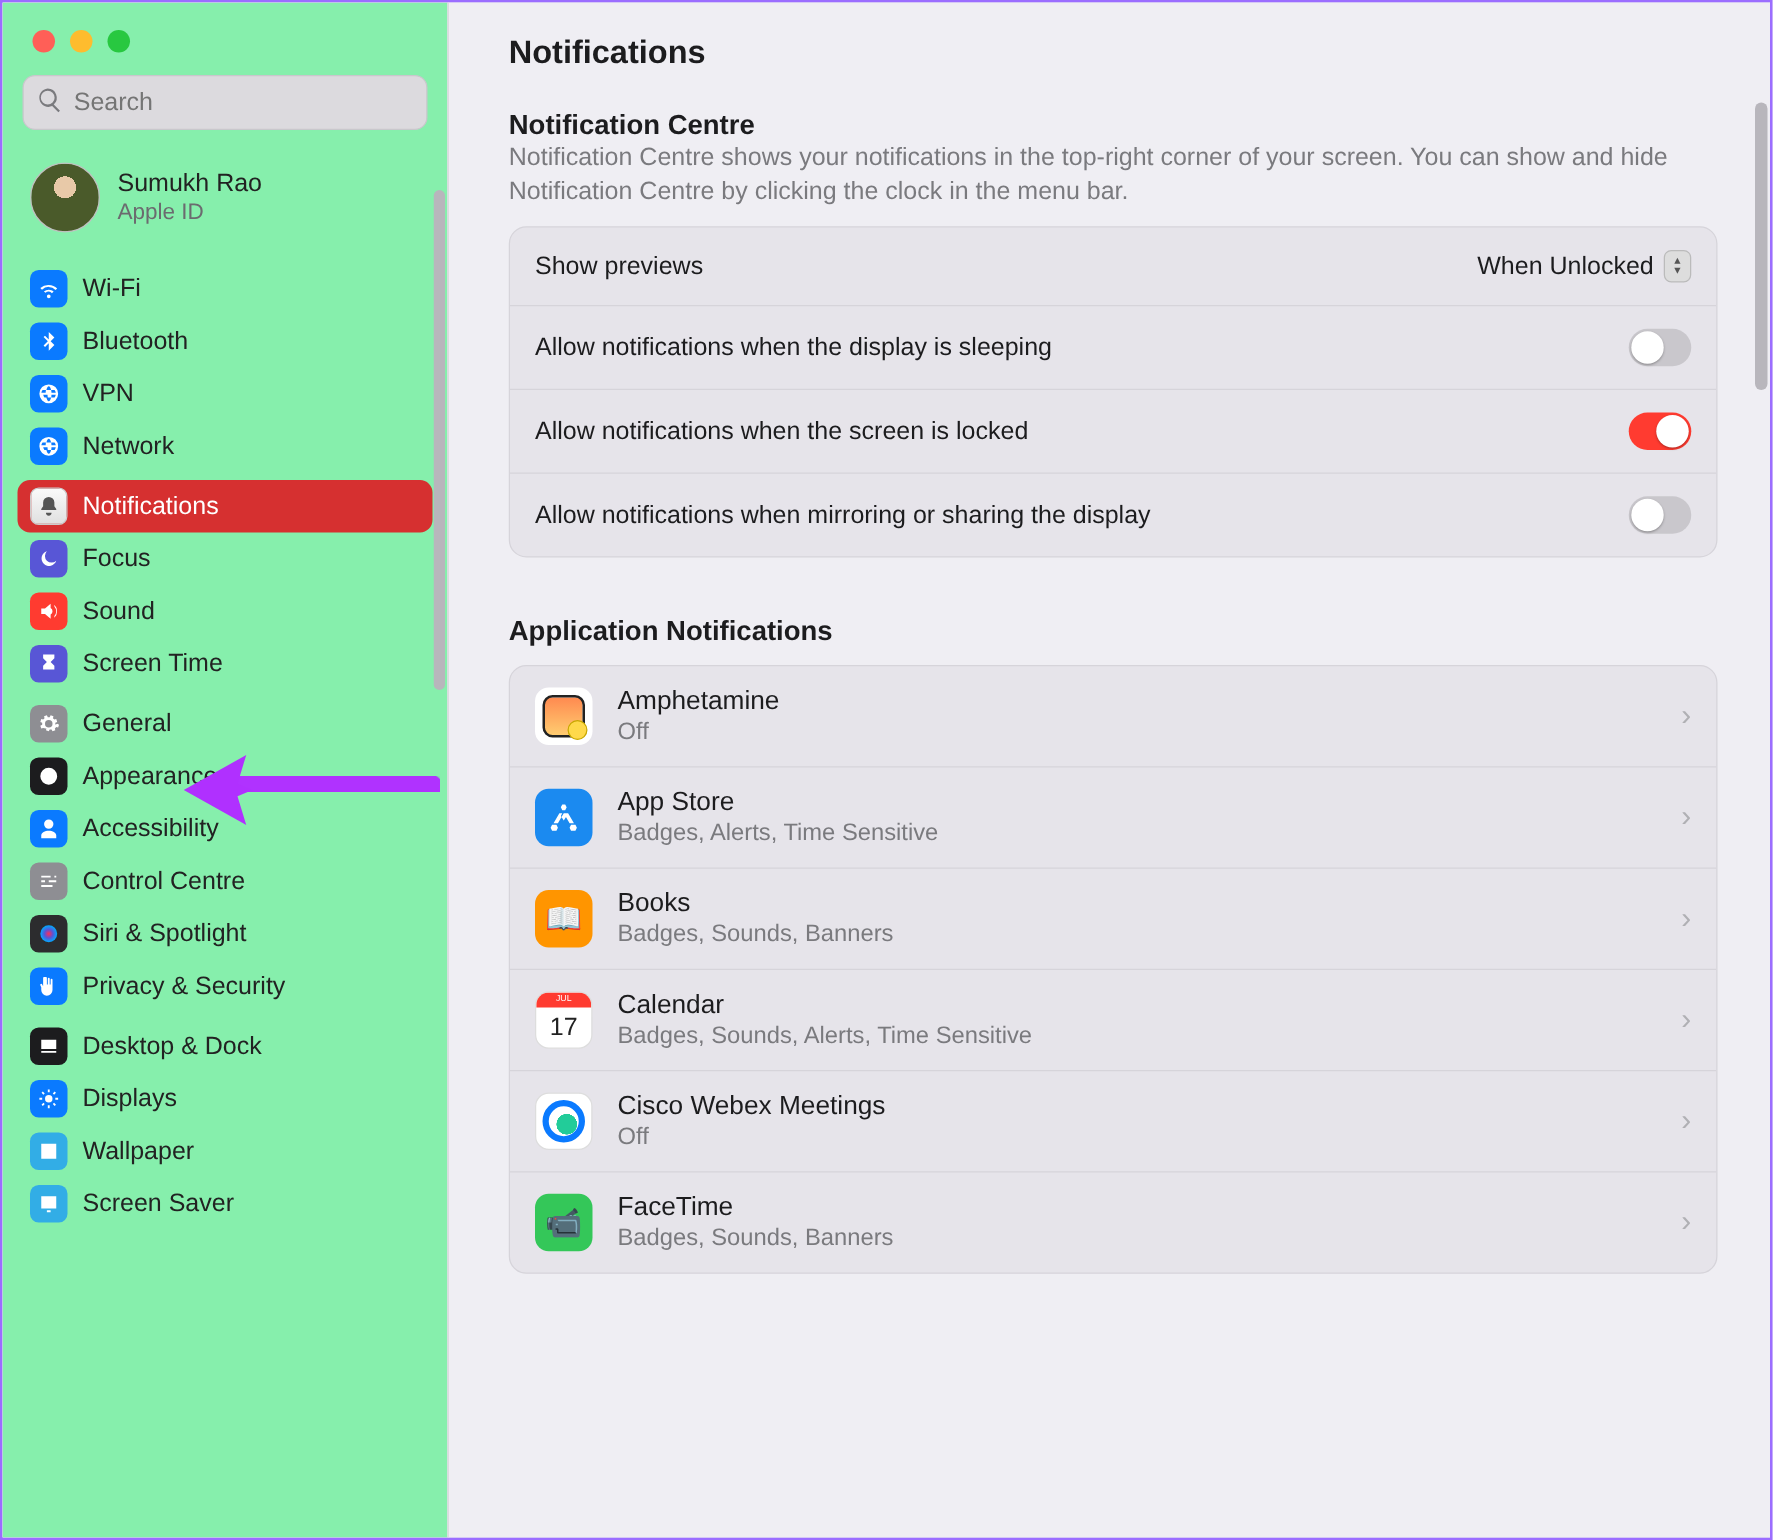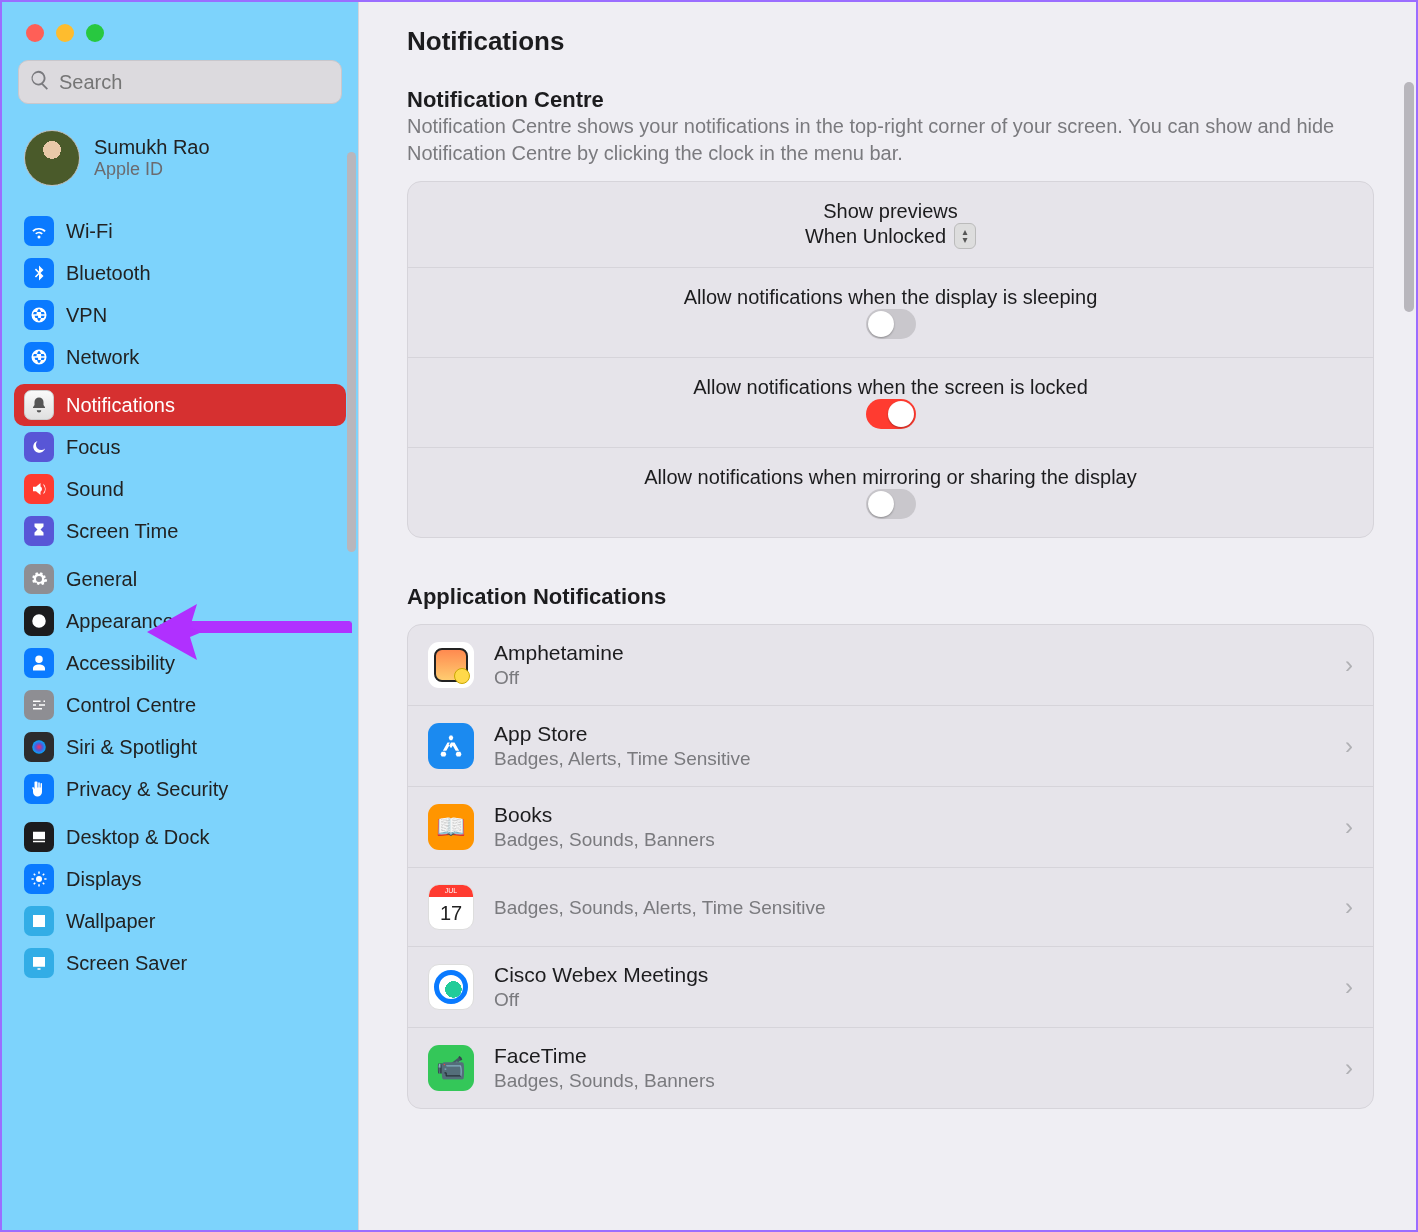--- a/index.html
+++ b/index.html
@@ -15,21 +15,21 @@
   .window {
     display: flex;
     width: 100%;
     height: 100%;
     background: #e8e6ee;
   }
   
   .sidebar {
     width: 356px;
     flex-shrink: 0;
-    background: #7dd3fc;
+    background: #86efac;
     padding: 18px 12px 0 12px;
     display: flex;
     flex-direction: column;
     position: relative;
   }
   .traffic-lights {
     display: flex;
     gap: 12px;
     padding: 4px 12px 18px 12px;
   }
@@ -145,21 +145,20 @@
     overflow: hidden;
   }
   .row {
     display: flex;
     align-items: center;
     justify-content: space-between;
     padding: 18px 20px;
     border-bottom: 1px solid #d6d4da;
     font-size: 20px;
     color: #1c1c1e;
-    flex-direction: column;
   }
   .row:last-child { border-bottom: none; }
   .select-val {
     display: flex; align-items: center; gap: 8px;
     color: #1c1c1e; font-size: 20px;
   }
   .stepper-icon {
     width: 22px; height: 26px;
     background: #ddd;
     border: 1px solid #bbb;
@@ -460,20 +459,21 @@
           <div class="chev">›</div>
         </div>
         <div class="app-row">
           <div class="app-icon" style="background: rgb(255, 255, 255); border: 1px solid rgb(221, 221, 221);">
             <div style="width:100%;height:100%;display:flex;flex-direction:column;border-radius:10px;overflow:hidden">
               <div style="height:12px;background:#ff3b30;font-size:7px;color:#fff;text-align:center;line-height:12px">JUL</div>
               <div style="flex:1;display:flex;align-items:center;justify-content:center;font-size:20px;color:#222">17</div>
             </div>
           </div>
           <div class="app-text">
+            <div class="app-name">Calendar</div>
             <div class="app-sub">Badges, Sounds, Alerts, Time Sensitive</div>
           </div>
           <div class="chev">›</div>
         </div>
         <div class="app-row">
           <div class="app-icon" style="background: rgb(255, 255, 255); color: rgb(10, 122, 255); border: 1px solid rgb(221, 221, 221);">
             <div style="width:34px;height:34px;border-radius:50%;border:5px solid #0a7aff;background:radial-gradient(circle at 60% 60%, #2c9 0 40%, transparent 41%)"></div>
           </div>
           <div class="app-text">
             <div class="app-name">Cisco Webex Meetings</div>

